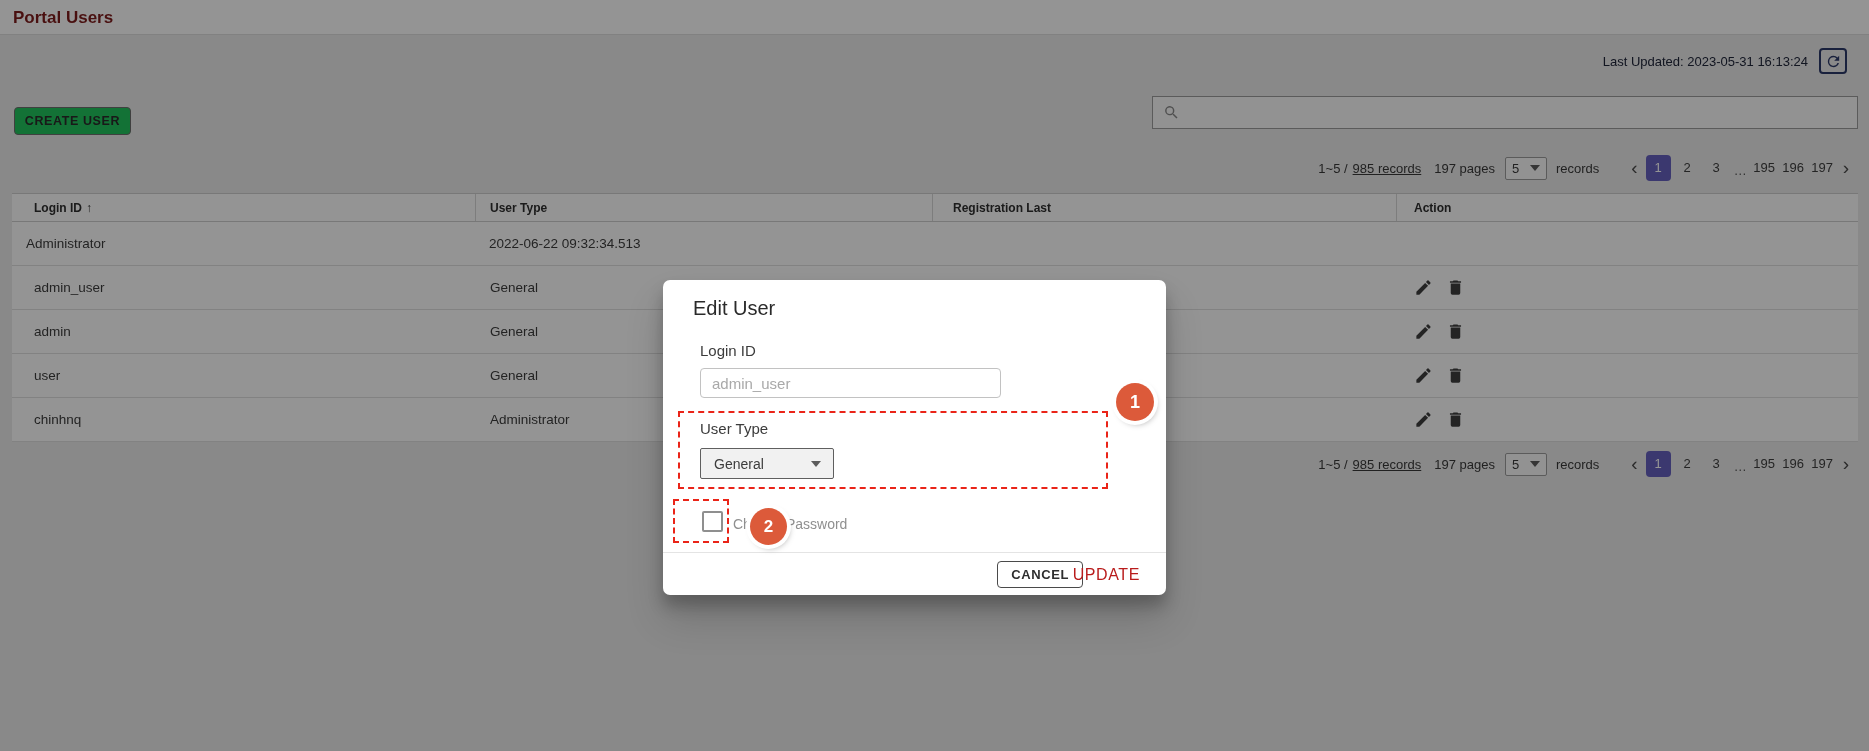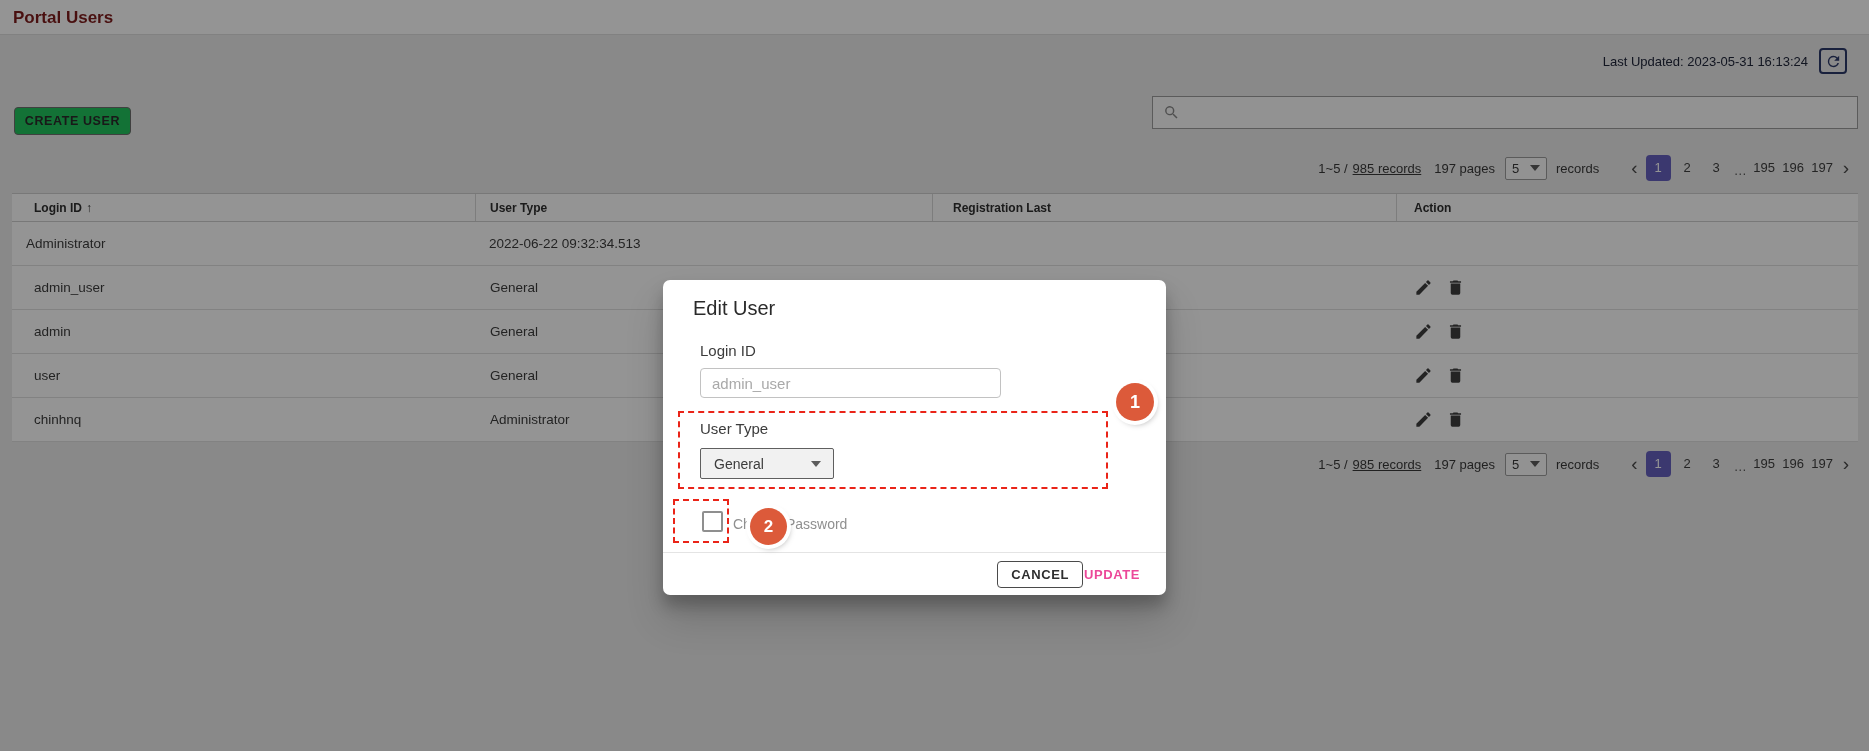--- a/index.html
+++ b/index.html
@@ -68,21 +68,21 @@
   .dashed-2 { left: 10px; top: 219px; width: 56px; height: 44px; }
   .usertype-label { left: 37px; top: 140px; }
   .usertype-select { position: absolute; left: 37px; top: 168px; width: 134px; height: 31px; background: #f1f1f1; border: 1px solid #5f5f5f; border-radius: 2px; display: flex; align-items: center; justify-content: space-between; padding: 0 12px 0 13px; font-size: 14px; color: #3c3c3c; cursor: pointer; }
   .badge { position: absolute; background: #dc5a3a; border-radius: 50%; color: #ffffff; font-weight: 700; display: flex; align-items: center; justify-content: center; box-shadow: 0 0 0 4px #ffffff, 2px 3px 6px rgba(0,0,0,0.35); z-index: 30; }
   .badge-1 { left: 453px; top: 103px; width: 38px; height: 38px; font-size: 18px; }
   .badge-2 { left: 87px; top: 228px; width: 37px; height: 37px; font-size: 17px; }
   .cp-checkbox { position: absolute; left: 39px; top: 231px; width: 21px; height: 21px; border: 2px solid #8f8f8f; border-radius: 2px; background: #fff; cursor: pointer; }
   .cp-label { position: absolute; left: 70px; top: 236px; font-size: 14px; color: #8f8f8f; }
   .modal-divider { position: absolute; left: 0; top: 272px; width: 100%; height: 1px; background: #e4e4e4; }
   .cancel-btn { position: absolute; right: 83px; top: 281px; height: 27px; padding: 0 13px; background: #ffffff; border: 1px solid #4a4a4a; border-radius: 4px; font-size: 13px; font-weight: 600; letter-spacing: 0.6px; color: #2f2f2f; cursor: pointer; font-family: inherit; }
-  .update-btn { position: absolute; right: 18px; top: 281px; height: 27px; padding: 0 8px; background: transparent; border: none; font-size: 13px; font-weight: 700; letter-spacing: 0.6px; color: #ec4899; cursor: default; font-family: inherit; }
+  .update-btn { position: absolute; right: 18px; top: 281px; height: 27px; padding: 0 8px; background: transparent; border: none; font-size: 16px; font-weight: 400; letter-spacing: 0.6px; color: #b91c1c; cursor: default; font-family: inherit; }
 </style>
 </head>
 <body>
 
 <div class="canvas">
 
   <div class="appbar">
     <div class="title">Portal Users</div>
   </div>
 

